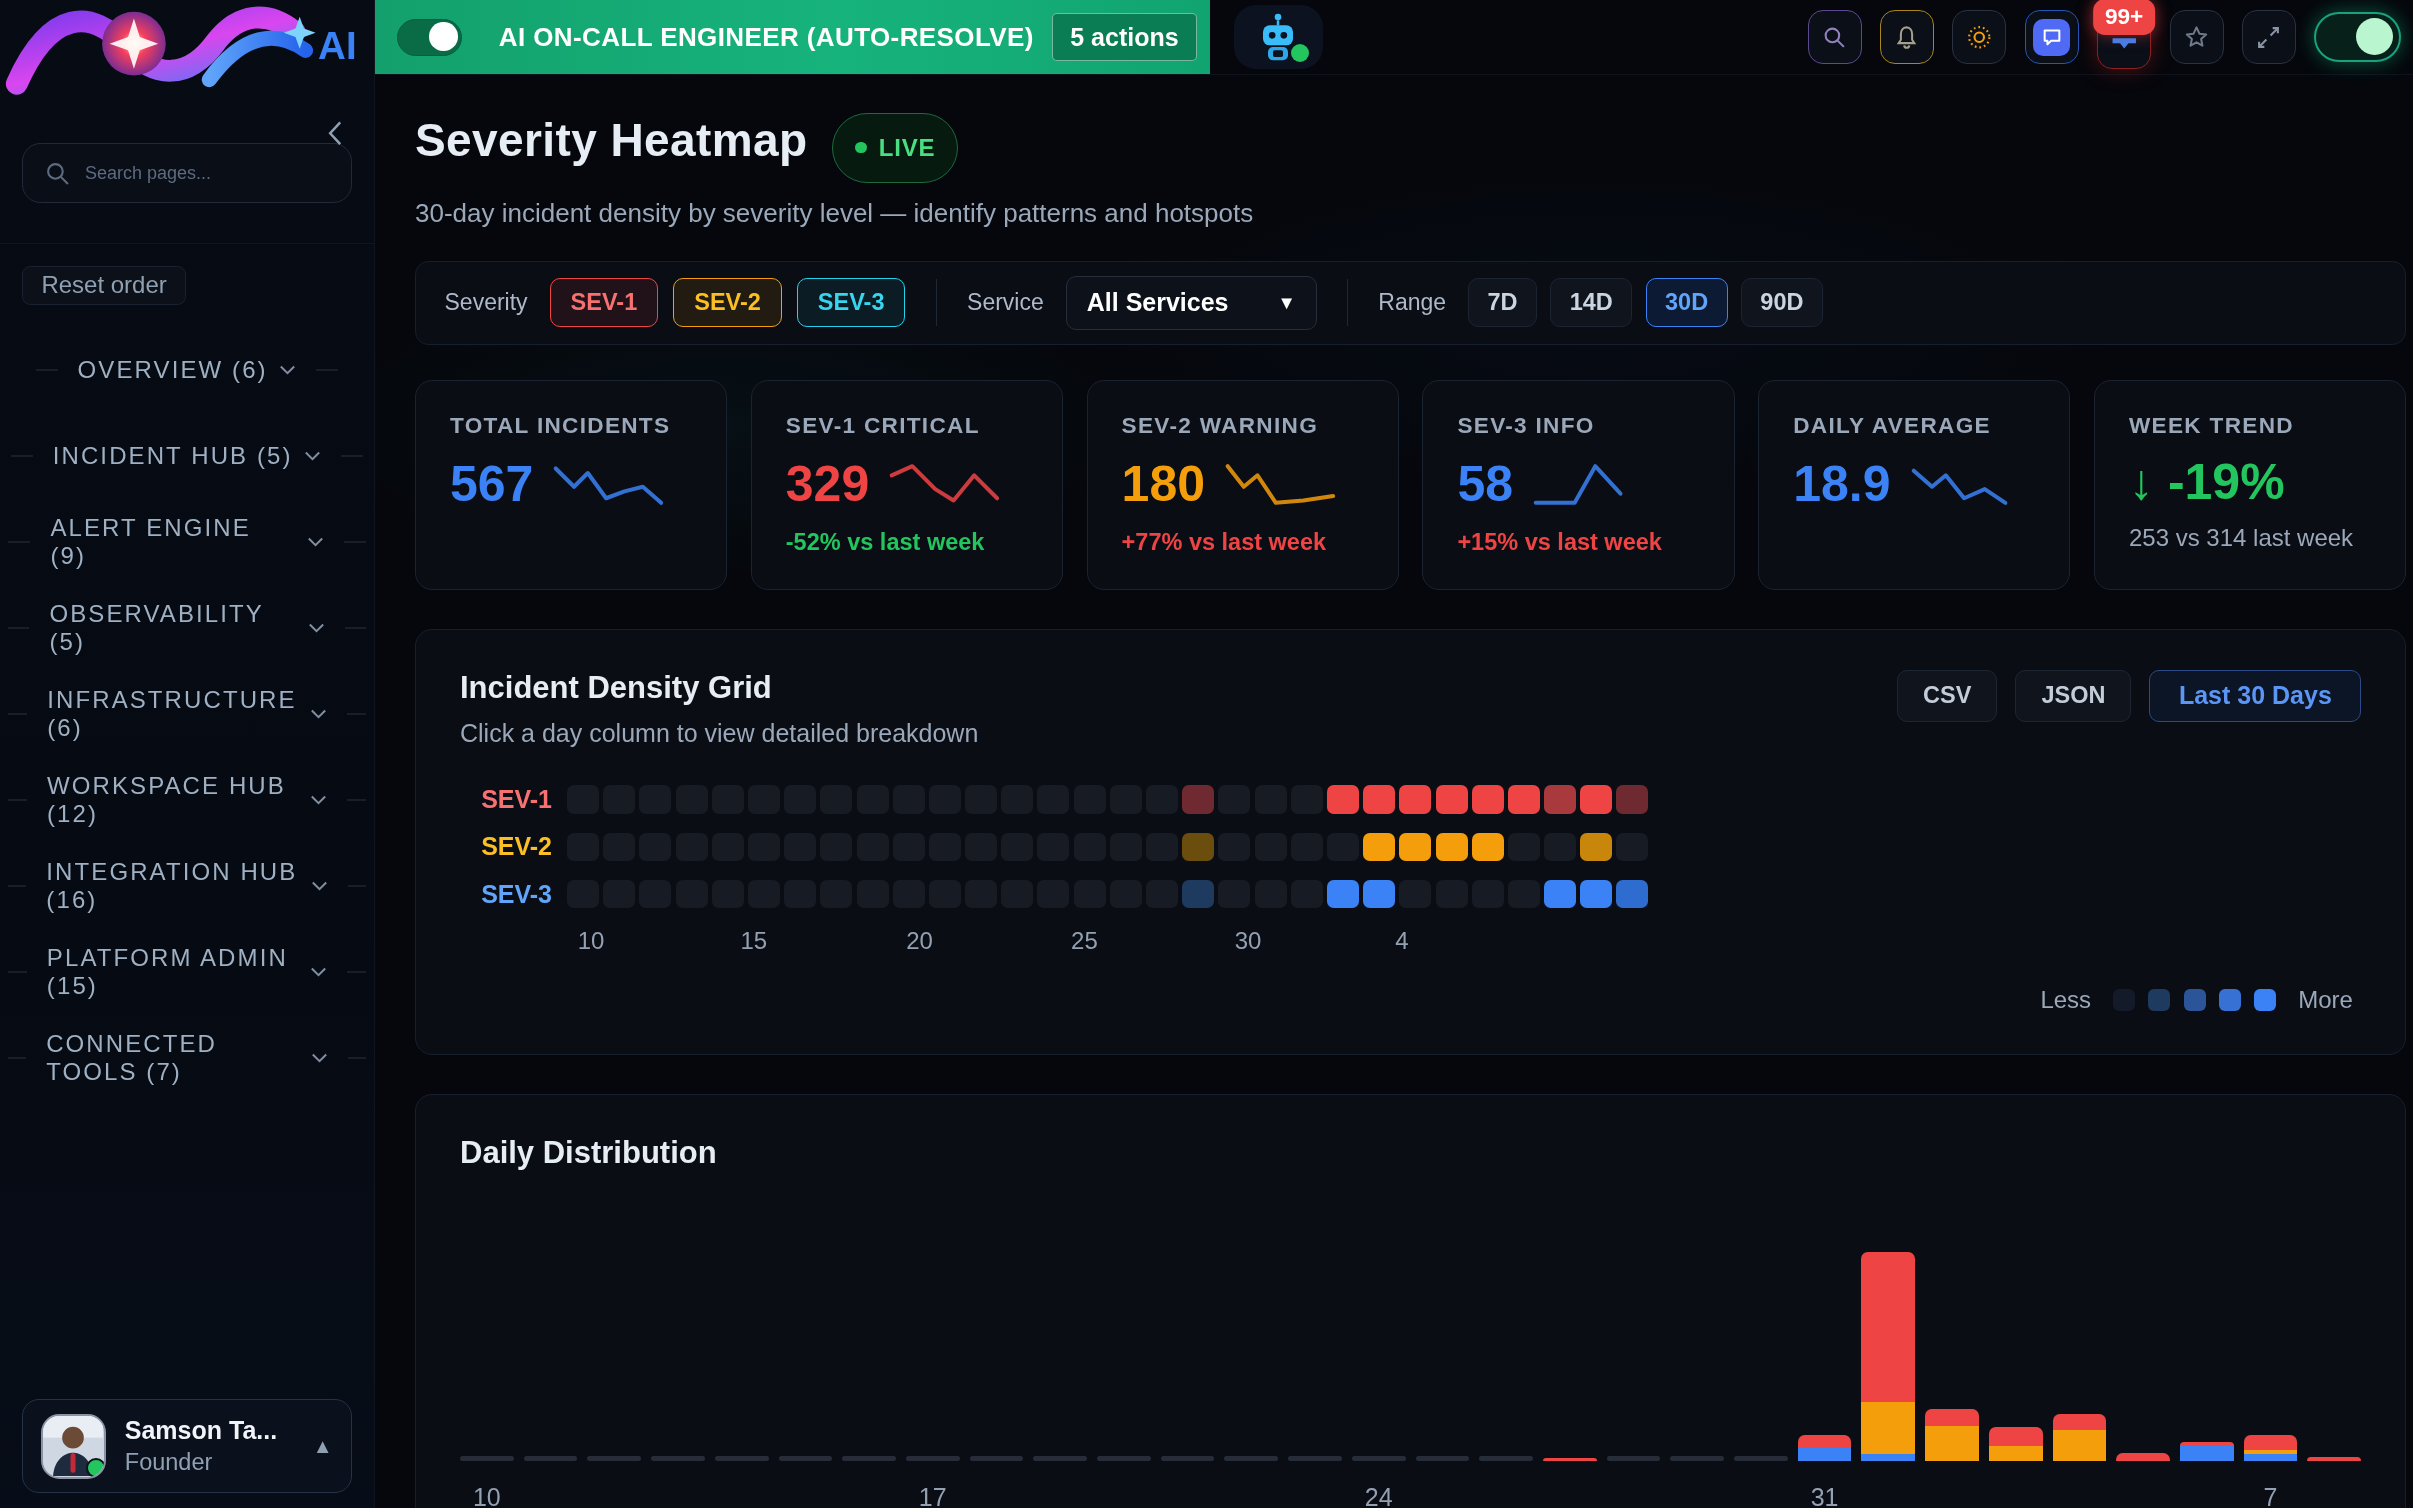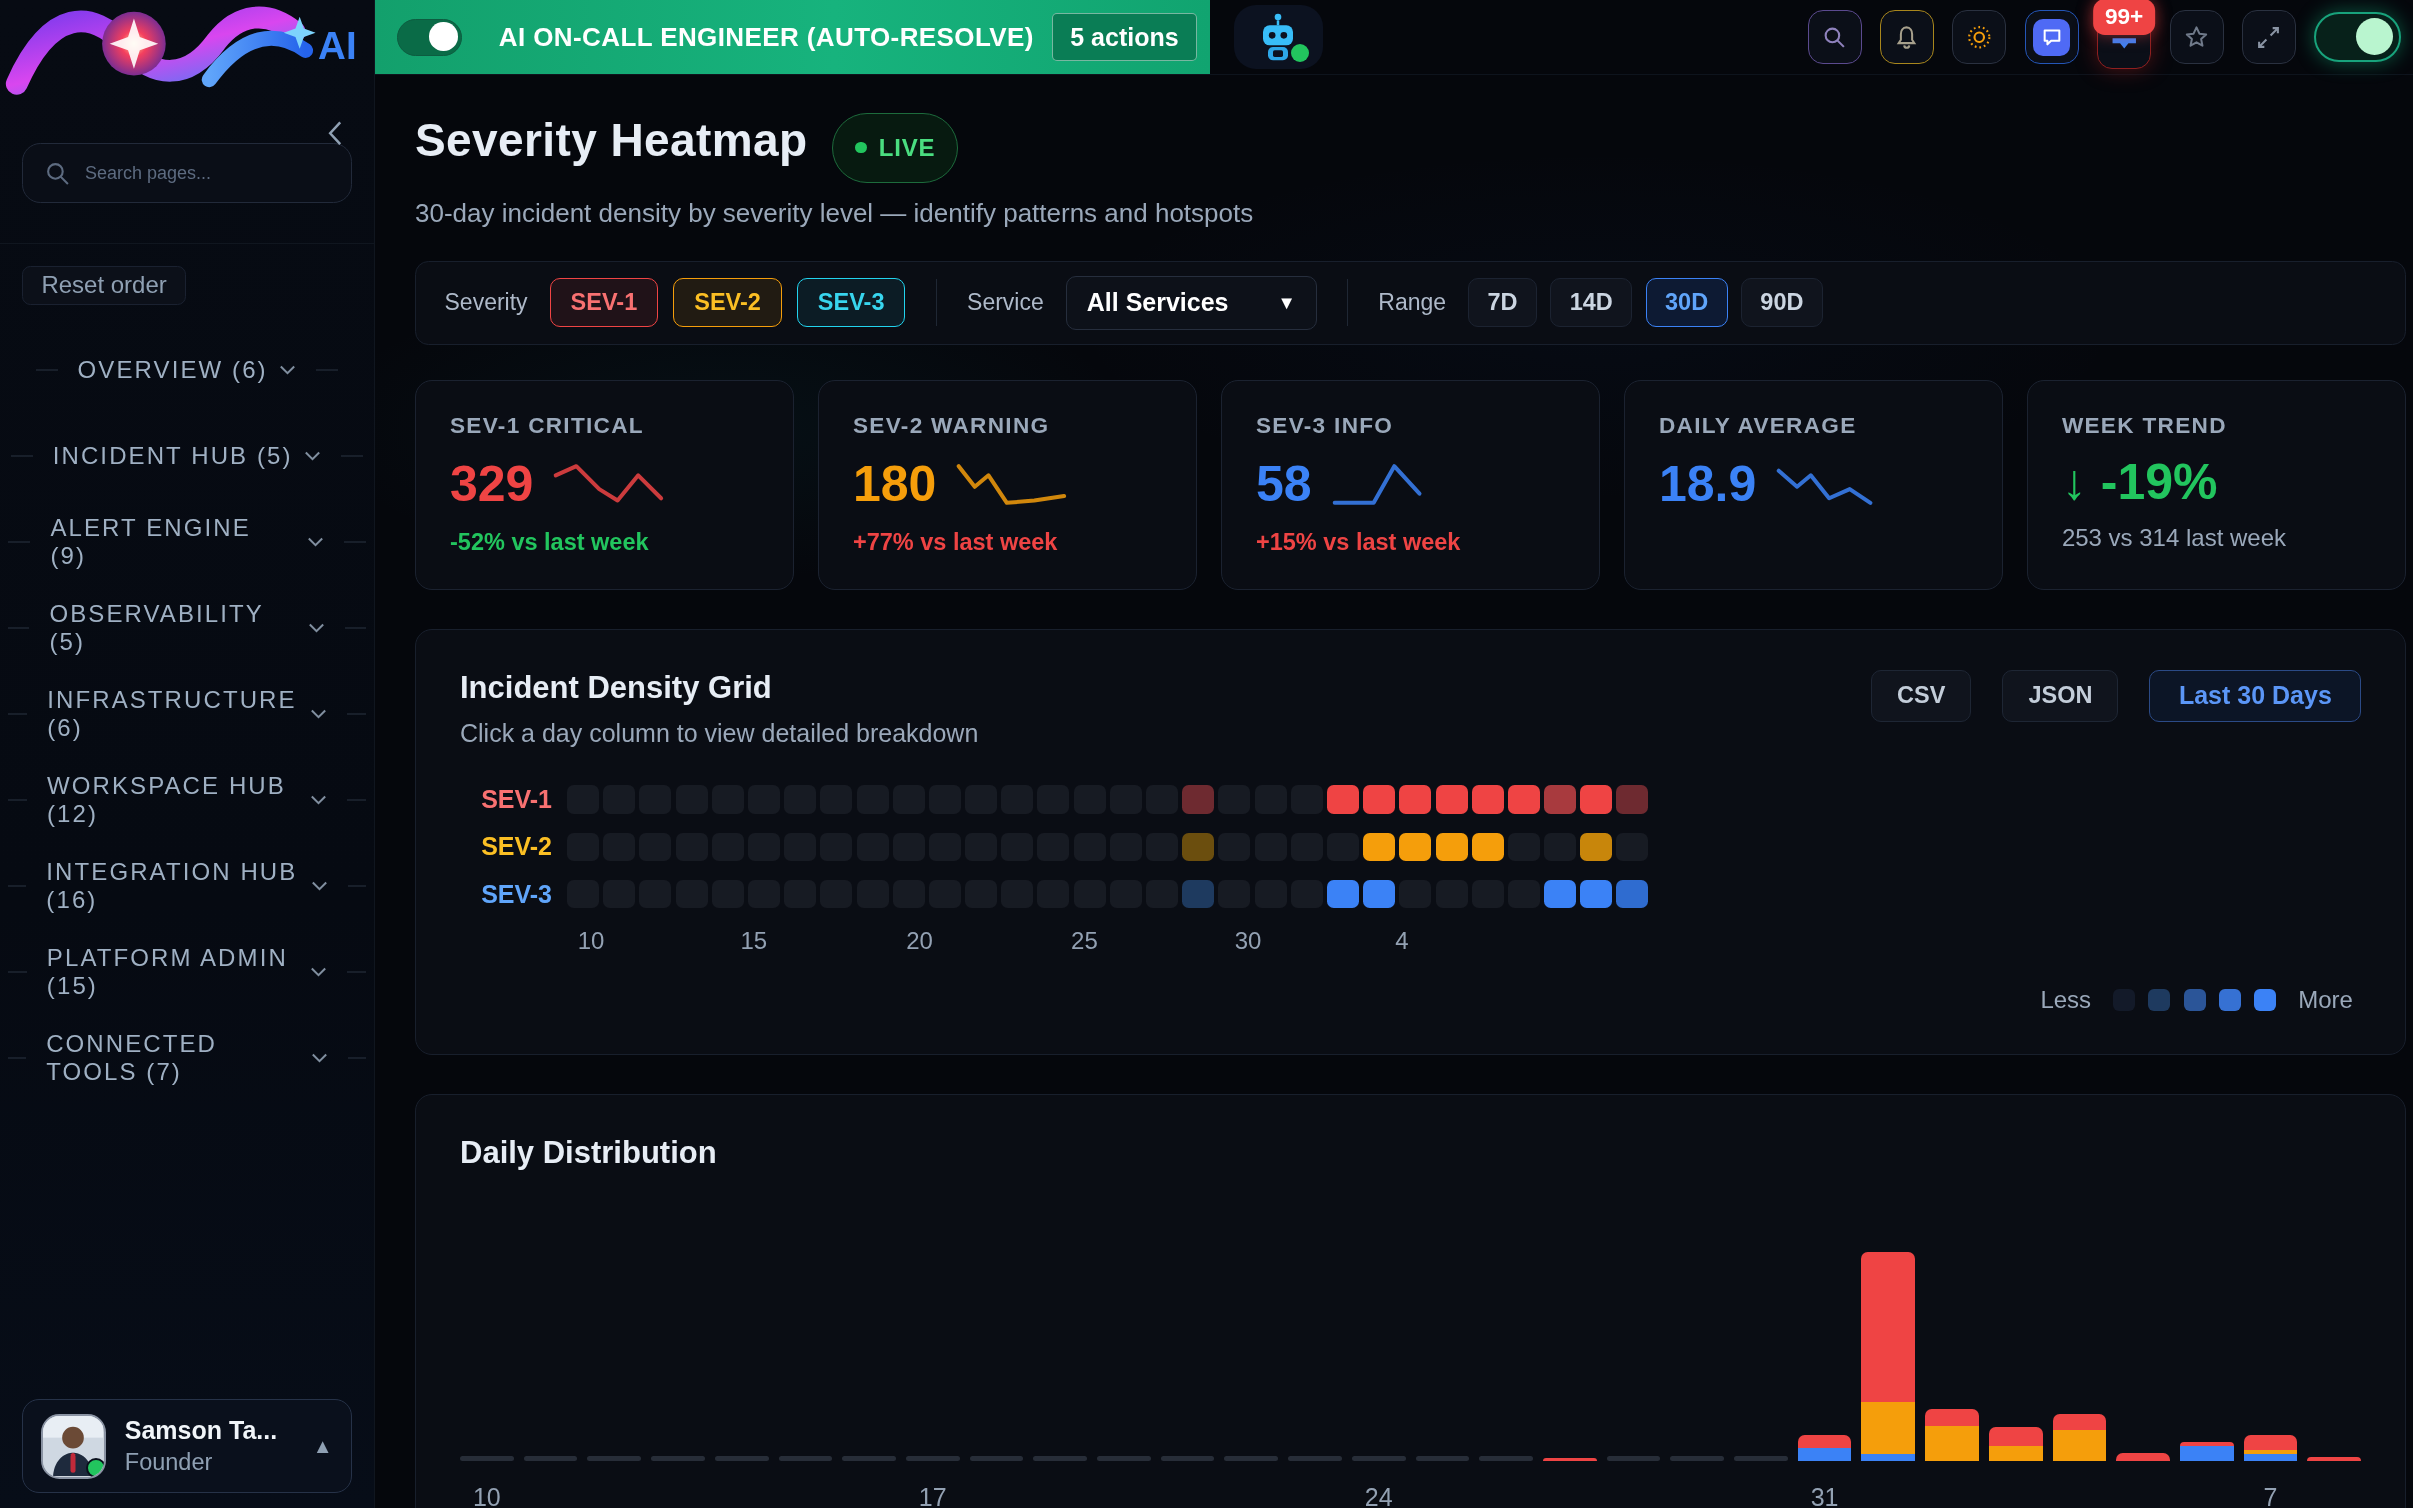--- a/index.html
+++ b/index.html
@@ -79,21 +79,21 @@
   .stat-label{color:#9aa8ba;font-size:22.6px;font-weight:bold;letter-spacing:1.3px;}
   .stat-valrow{display:flex;align-items:center;gap:17px;margin-top:18.4px;}
   .stat-value{font-size:50px;font-weight:bold;line-height:1;}
   .stat-delta{font-size:23.5px;font-weight:bold;margin-top:17px;}
   .stat-sub{font-size:24px;color:#9aa8ba;margin-top:17px;}
 
   .card{background:#0a0d14;border:0.8px solid #181f2c;border-radius:17px;margin-top:39px;padding:40px 44px;}
   .card-head{display:flex;align-items:flex-start;justify-content:space-between;}
   .card-title{font-size:31px;font-weight:bold;}
   .card-sub{font-size:25px;color:#9aa8ba;margin-top:13.4px;}
-  .head-btns{display:flex;gap:31px;align-items:center;}
+  .head-btns{display:flex;gap:18px;align-items:center;}
   .mini-btn{height:52px;padding:0 25px;border-radius:10px;background:#10141d;border:0.8px solid #1e2634;color:#c3cdd9;font-size:23.5px;font-weight:bold;display:flex;align-items:center;cursor:pointer;}
   .mini-btn.blue{border-color:#2b4a86;color:#5b96f7;background:#0c1526;font-size:25px;padding:0 28.5px;}
 
   .hm-wrap{margin-top:37px;}
   .hm-row{display:flex;align-items:center;margin-bottom:18.4px;}
   .hm-label{width:92px;text-align:right;font-size:25px;font-weight:bold;margin-right:15px;flex-shrink:0;}
   .hm-cells{display:flex;gap:4.2px;}
   .hm-cell{width:32px;height:28.5px;border-radius:6.7px;background:#171b23;cursor:pointer;}
   .hm-axis{position:relative;height:37px;margin-left:107px;width:1077px;margin-top:15px;}
   .hm-axis span{position:absolute;color:#93a1b3;font-size:24px;}
@@ -373,20 +373,31 @@
         <div id="ranges" style="display:flex;gap:13.4px;">
             <button class="range-btn">7D</button>
             <button class="range-btn">14D</button>
             <button class="range-btn active">30D</button>
             <button class="range-btn">90D</button>
           </div>
       </div>
 
       <div class="stats" id="stats">
           <div class="stat-card">
+            <div class="stat-label">TOTAL INCIDENTS</div>
+            <div class="stat-valrow">
+              <span class="stat-value" style="color: rgb(59, 130, 246);">567</span>
+              <span>
+                <svg width="126" height="55" viewBox="0 0 100 48">
+                  <polyline points="0,10 16,26 28,14 44,36 60,30 76,26 92,40" fill="none" stroke="#3b82f6" stroke-width="3.5" stroke-linejoin="round" stroke-linecap="round" opacity="0.85"></polyline>
+                </svg>
+              </span>
+            </div>
+          </div>
+          <div class="stat-card">
             <div class="stat-label">SEV-1 CRITICAL</div>
             <div class="stat-valrow">
               <span class="stat-value" style="color: rgb(239, 68, 68);">329</span>
               <span>
                 <svg width="126" height="55" viewBox="0 0 100 48">
                   <polyline points="0,16 18,8 38,28 54,38 72,16 92,36" fill="none" stroke="#ef4444" stroke-width="3.5" stroke-linejoin="round" stroke-linecap="round" opacity="0.85"></polyline>
                 </svg>
               </span>
             </div>
             <div class="stat-delta" style="color: rgb(34, 197, 94);">-52% vs last week</div>

